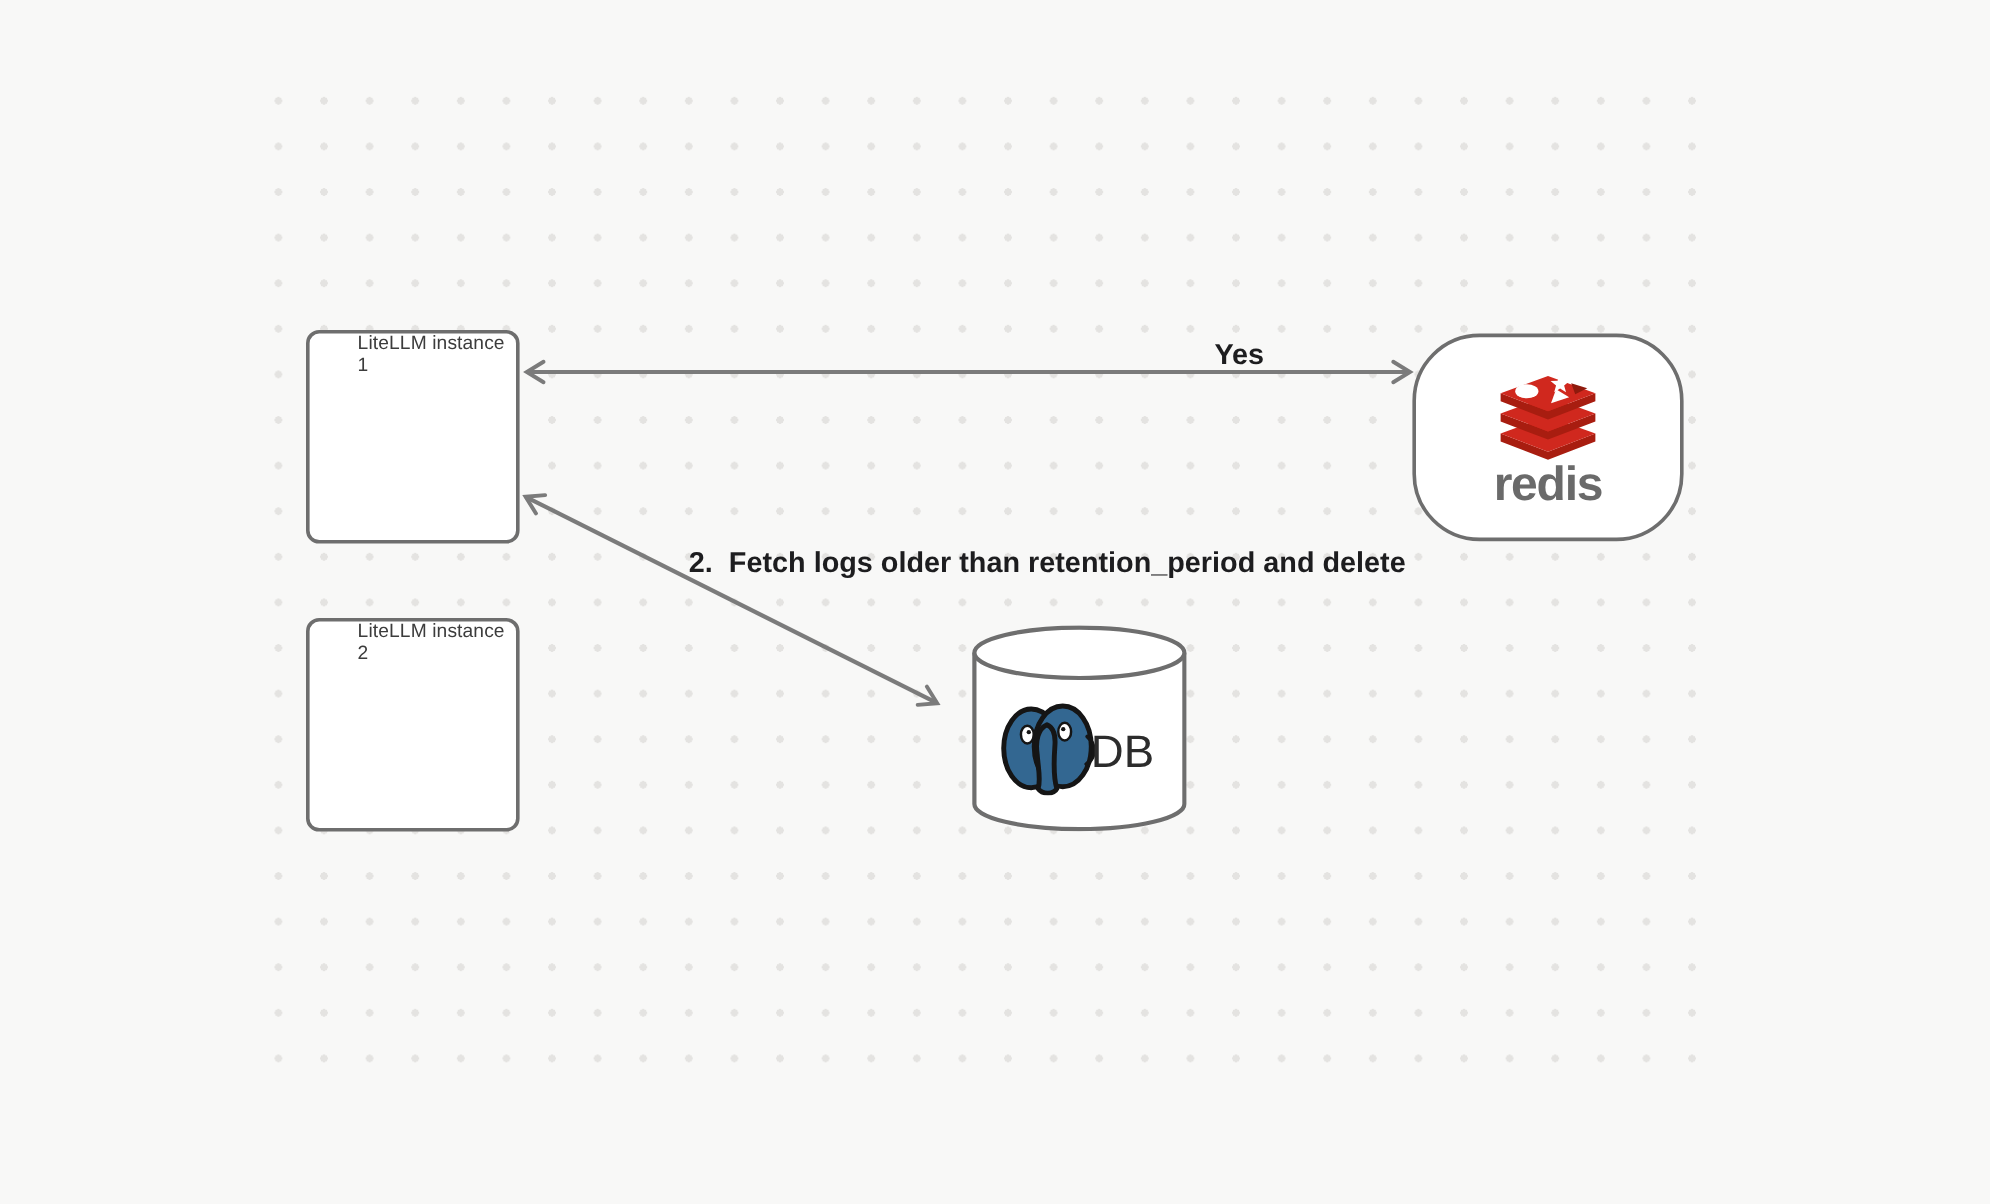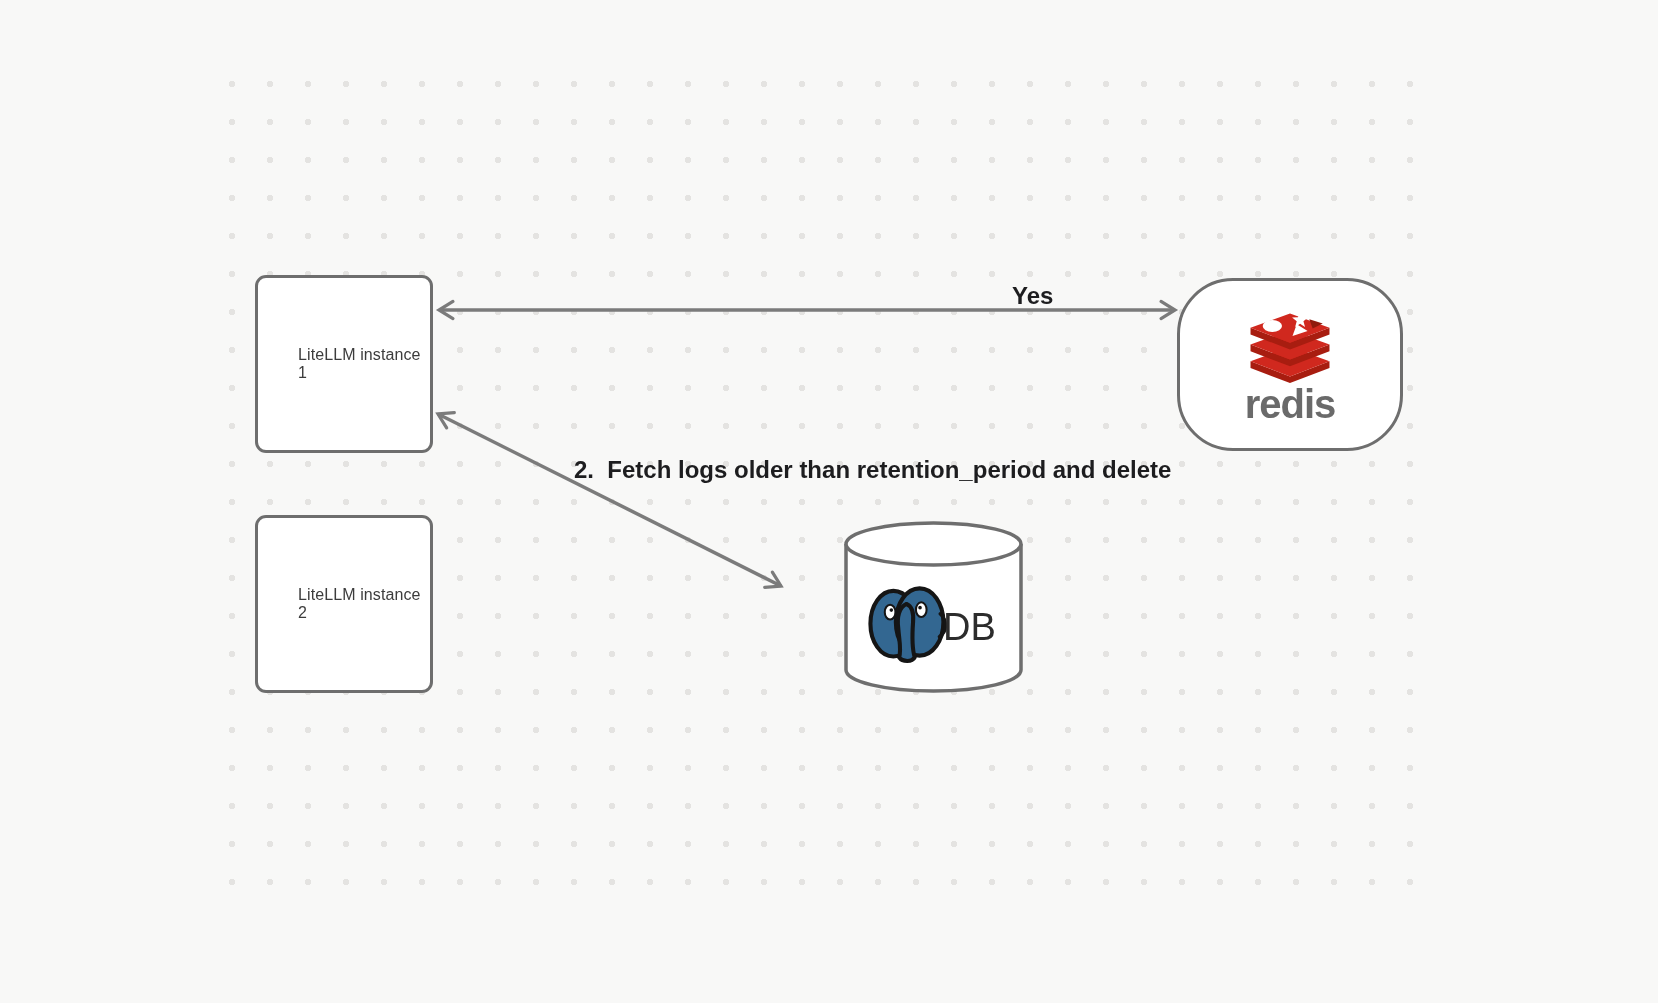--- a/index.html
+++ b/index.html
@@ -25,21 +25,21 @@
   .edge-line { stroke: var(--arrow, #7b7b7b); stroke-width: 3.5; }
   .ah { stroke: var(--arrow, #7b7b7b); fill: none; }
 
   .node-box {
     position: absolute;
     width: 178px; height: 178px;
     background: var(--node-fill, #ffffff);
     border: 3px solid var(--node-border, #6e6e6e);
     border-radius: 11px;
     box-sizing: border-box;
-    display: flex; align-items: center; justify-content: center; padding-left: 40px;
+    display: flex; align-items: flex-start; justify-content: center; padding-left: 40px;
   }
   .node-box .node-label {
     font-size: 16px;
     color: var(--node-label-text, #3c3c3c);
     letter-spacing: 0.1px;
   }
   #node-litellm1 { left: 255px; top: 275px; }
   #node-litellm2 { left: 255px; top: 515px; }
   #node-litellm3 { left: 255px; top: 755px; }
 
@@ -62,21 +62,21 @@
     line-height: 1;
     margin-top: -2px;
   }
   .redis-top { fill: var(--redis-red, #d0281e); }
   .redis-front { fill: var(--redis-dark-red, #a81d10); }
   .redis-deco { fill: #ffffff; }
   .redis-notch { fill: var(--redis-notch, #8f1a0d); }
 
   .node-db {
     position: absolute;
-    left: 844px; top: 521px;
+    left: 810px; top: 521px;
     width: 162px; height: 172px;
   }
   .cyl-outline { fill: var(--node-fill, #ffffff); stroke: var(--node-border, #6e6e6e); stroke-width: 3.5; }
   .pg-body { fill: var(--postgres-blue, #336791); stroke: var(--postgres-outline, #151515); stroke-width: 5; stroke-linejoin: round; }
   .pg-line { fill: none; stroke: var(--postgres-outline, #151515); stroke-width: 4; stroke-linecap: round; }
   .pg-eye { fill: #ffffff; stroke: var(--postgres-outline, #151515); stroke-width: 2.5; }
   .pg-pupil { fill: var(--postgres-outline, #151515); }
   .elephant { position: absolute; left: 19px; top: 60px; }
   .db-label {
     position: absolute;

